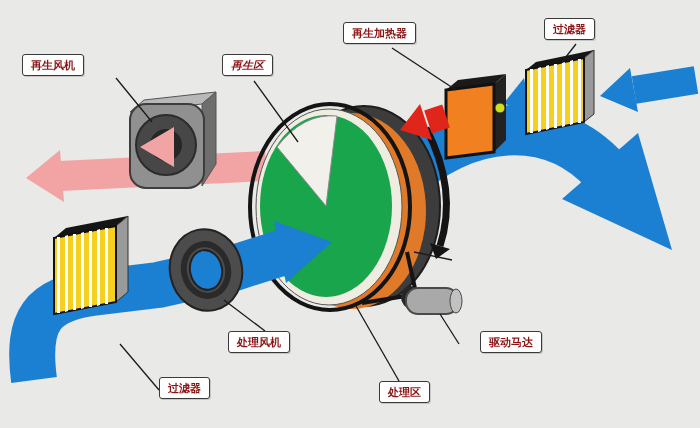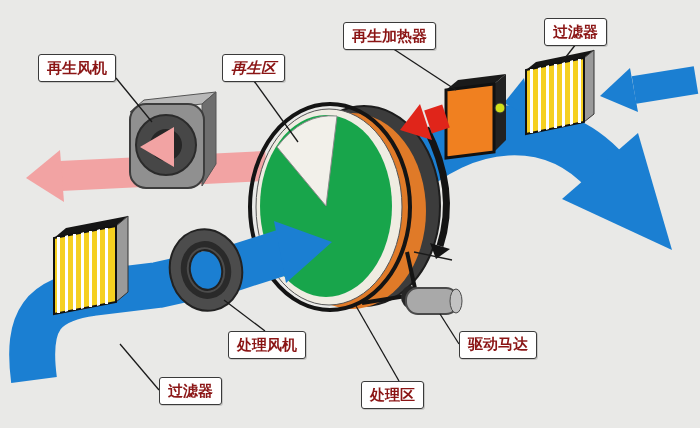--- a/index.html
+++ b/index.html
@@ -4,21 +4,21 @@
 <style>
   html,body{margin:0;padding:0;background:#ffffff;font-family:"Liberation Sans",sans-serif;}
   #stage{position:relative;width:700px;height:428px;background:#e9e9e7;overflow:hidden;}
   #stage svg{position:absolute;left:0;top:0;}
   .label{
     position:absolute;
     background:#ffffff;
     border:1px solid #3a3a3a;
     border-radius:3px;
     padding:3px 8px;
-    font-size:15px;
+    font-size:11px;
     font-weight:bold;
     color:#8b1515;
     white-space:nowrap;
     line-height:1.3;
     box-shadow:1px 1px 0 rgba(0,0,0,0.15);
   }
 </style>
 </head>
 <body>
 
@@ -133,22 +133,22 @@
     <line x1="392" y1="48" x2="456" y2="90"></line>
     <line x1="576" y1="44" x2="562" y2="62"></line>
     <line x1="452" y1="260" x2="414" y2="252"></line>
     <line x1="459" y1="344" x2="440" y2="314"></line>
     <line x1="265" y1="331" x2="224" y2="300"></line>
     <line x1="399" y1="381" x2="356" y2="306"></line>
     <line x1="159" y1="390" x2="120" y2="344"></line>
   </g>
 </svg>
 
-<div class="label" style="left:38px;top:54px;">再生风机</div>
+<div class="label" style="left:22px;top:54px;">再生风机</div>
 <div class="label" style="left:222px;top:54px;font-style:italic;">再生区</div>
 <div class="label" style="left:343px;top:22px;">再生加热器</div>
 <div class="label" style="left:544px;top:18px;">过滤器</div>
-<div class="label" style="left:459px;top:331px;font-family:Liberation Serif, serif;">驱动马达</div>
+<div class="label" style="left:480px;top:331px;font-family:Liberation Serif, serif;">驱动马达</div>
 <div class="label" style="left:228px;top:331px;">处理风机</div>
-<div class="label" style="left:361px;top:381px;">处理区</div>
+<div class="label" style="left:379px;top:381px;">处理区</div>
 <div class="label" style="left:159px;top:377px;">过滤器</div>
 
 </div>
 
 </body></html>

